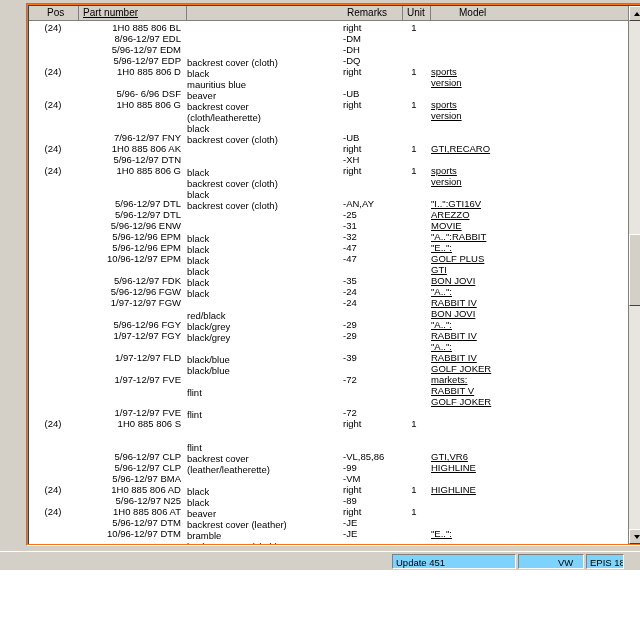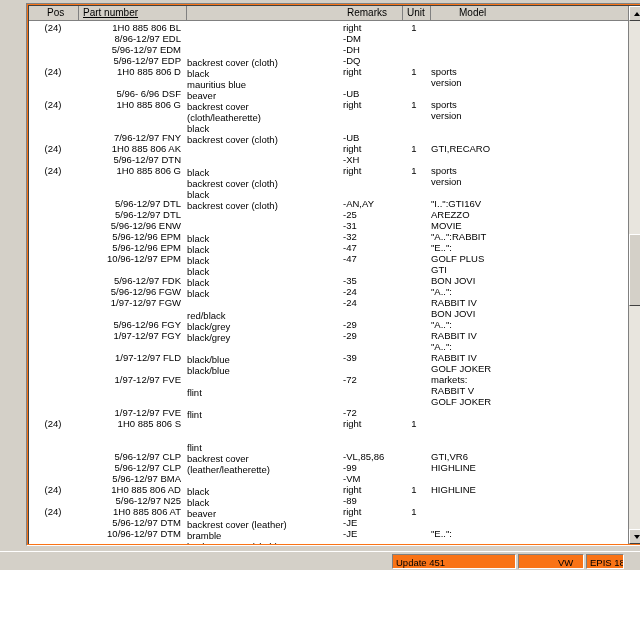--- a/index.html
+++ b/index.html
@@ -102,21 +102,21 @@
     font-size: 9.5px;
     color: #000000;
     white-space: nowrap;
     overflow: hidden;
   }
   .c-pos   { left: 4px;   width: 40px; text-align: center; }
   .c-part  { left: 48px;  width: 104px; text-align: right; }
   .c-name  { left: 158px; width: 150px; text-align: left; margin-top: 35px; }
   .c-rem   { left: 314px; width: 58px;  text-align: left; }
   .c-unit  { left: 374px; width: 22px;  text-align: center; }
-  .c-model { left: 402px; width: 180px; text-align: left; }
+  .c-model { left: 402px; width: 180px; text-align: left; text-decoration: underline; }
 
   
   #vscroll {
     position: absolute;
     right: 0px;
     top: 0px;
     width: 16px;
     bottom: 0px;
     background: #e8e5de;
     border-left: 1px solid #808080;
@@ -180,21 +180,21 @@
     border-top: 1px solid #ffffff;
     box-sizing: border-box;
   }
   .sb-panel {
     position: absolute;
     top: 2px;
     height: 15px;
     line-height: 15px;
     font-size: 9.5px;
     color: #000000;
-    background: #f97316;
+    background: #7dd3fc;
     border-top: 1px solid #808080;
     border-left: 1px solid #808080;
     border-right: 1px solid #ffffff;
     border-bottom: 1px solid #ffffff;
     box-sizing: border-box;
     padding-left: 3px;
     overflow: hidden;
     white-space: nowrap;
   }
   #panel-update { left: 392px; width: 124px; }

